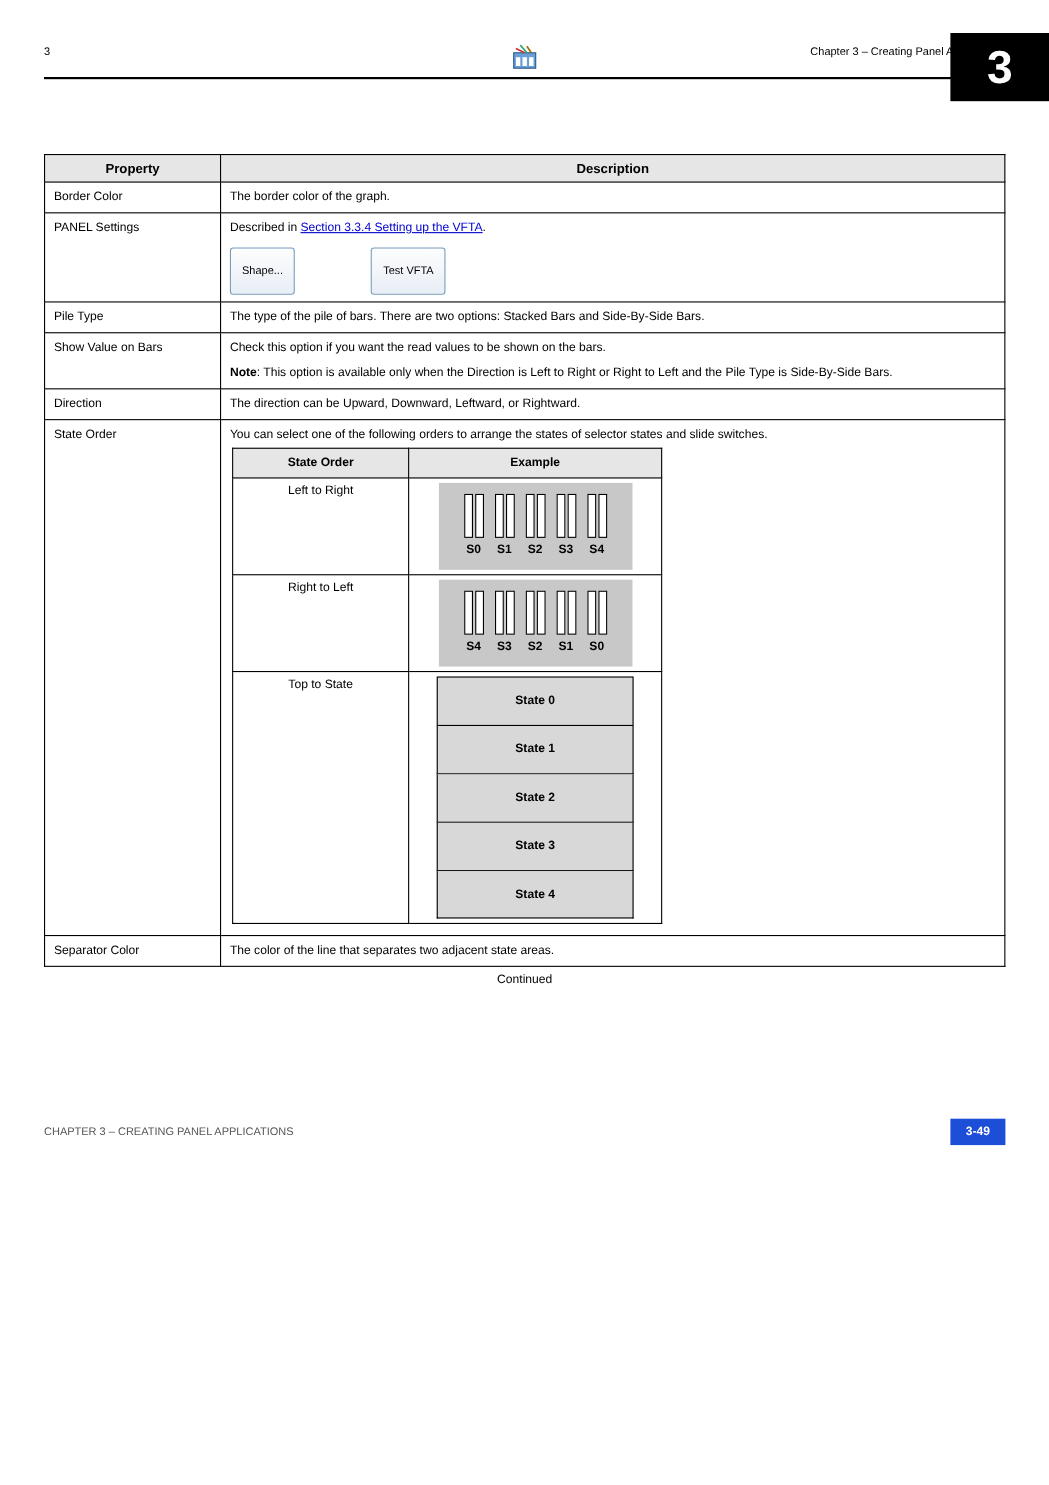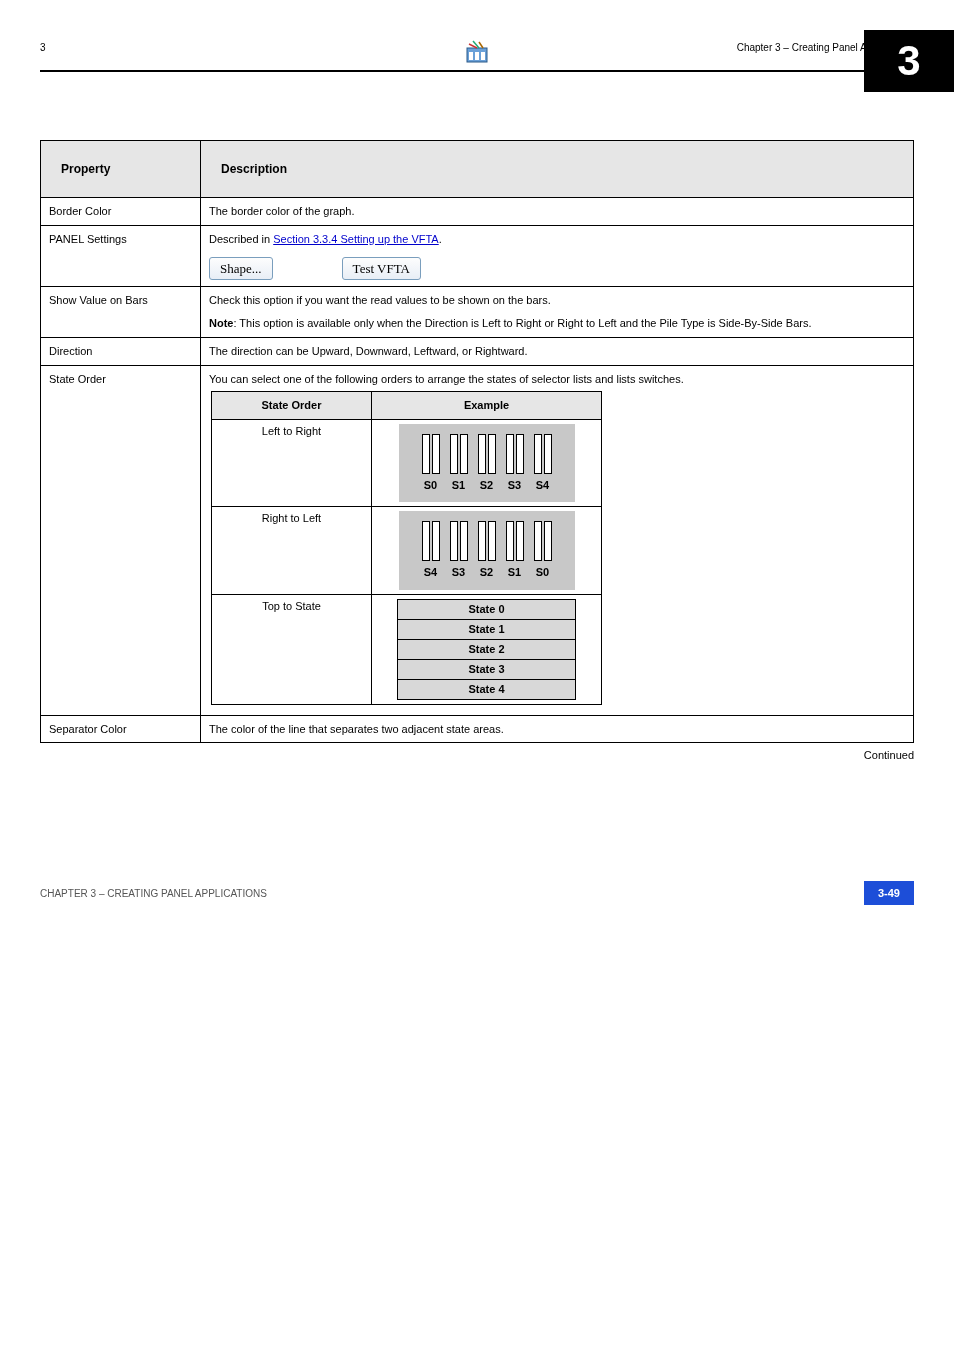--- a/index.html
+++ b/index.html
@@ -65,35 +65,34 @@
   table.props > thead > tr > th {
     border: 1px solid #000;
     vertical-align: top;
     padding: 6px 8px;
     font-size: 11px;
     line-height: 1.35;
   }
   table.props > thead > tr > th {
     background: #e6e6e6;
     font-weight: bold;
-    text-align: left;
+    text-align: center;
     font-size: 12px;
-    padding: 20px;
+    padding: 4px;
   }
   .col-prop { width: 160px; }
   .btn {
     display: inline-block;
     border: 1px solid #7a9ebd;
     border-radius: 3px;
     background: linear-gradient(#fdfdfd,#e8eef6);
-    padding: 2px 10px;
-    font-size: 13px;
+    padding: 14px 10px;
+    font-size: 10px;
     color: #000;
     margin-right: 6px;
-    font-family: Liberation Serif, serif;
   }
   a.link { color: #0000cc; text-decoration: underline; }
   .note-label { font-weight: bold; }
   table.inner {
     border-collapse: collapse;
     margin: 4px 0 4px 2px;
   }
   table.inner th, table.inner td {
     border: 1px solid #000;
     font-size: 11px;
@@ -131,39 +130,39 @@
     flex-direction: column;
   }
   .stack-row {
     width: 179px;
     border: 1px solid #000;
     border-top: none;
     background: #d8d8d8;
     font-size: 11px;
     font-weight: bold;
     text-align: center;
-    padding: 2px 0;
+    padding: 14px 0;
   }
   .stack-row:first-child { border-top: 1px solid #000; }
   .footer {
     display: flex;
     align-items: center;
     justify-content: space-between;
     margin-top: 120px;
     font-size: 10px;
     color: #555;
   }
   .footer .pagebox {
     background: #1d4ed8;
     color: #fff;
     padding: 6px 14px;
     font-size: 11px;
     font-weight: bold;
   }
-  .continued { font-size: 11px; text-align: right; margin-top: 6px; }
+  .continued { font-size: 11px; text-align: center; margin-top: 6px; }
 </style>
 </head>
 <body>
 <div class="page">
 
 <div class="header-row">
   <div class="top-rule"></div>
   <div class="chapter-left">3</div>
   <div class="icon-center">
     <svg width="28" height="28" viewBox="0 0 28 28">
@@ -200,39 +199,43 @@
       <td>
         <span>Described in </span>
         <a href="#" class="link">Section 3.3.4 Setting up the VFTA</a><span>.</span>
         <div style="margin-top:10px;">
           <span class="btn">Shape...</span>
           <span class="btn" style="margin-left:60px;">Test VFTA</span>
         </div>
       </td>
     </tr>
 
+    <tr>
+      <td>Pile Type</td>
+      <td>The type of the pile of bars. There are two options: Stacked Bars and Side-By-Side Bars.</td>
+    </tr>
 
     <tr>
       <td>Show Value on Bars</td>
       <td>
         <span>Check this option if you want the read values to be shown on the bars.</span>
         <div style="height:8px;"></div>
         <span class="note-label">Note</span><span>: This option is available only when the Direction is Left to Right or Right to Left and the Pile Type is Side-By-Side Bars.</span>
       </td>
     </tr>
 
     <tr>
       <td>Direction</td>
       <td>The direction can be Upward, Downward, Leftward, or Rightward.</td>
     </tr>
 
     <tr>
       <td>State Order</td>
       <td>
-        <div>You can select one of the following orders to arrange the states of selector lists and lists switches.</div>
+        <div>You can select one of the following orders to arrange the states of selector states and slide switches.</div>
         <table class="inner">
           <thead>
             <tr>
               <th class="inner-col1">State Order</th>
               <th class="inner-col2">Example</th>
             </tr>
           </thead>
           <tbody>
 
             <tr>

